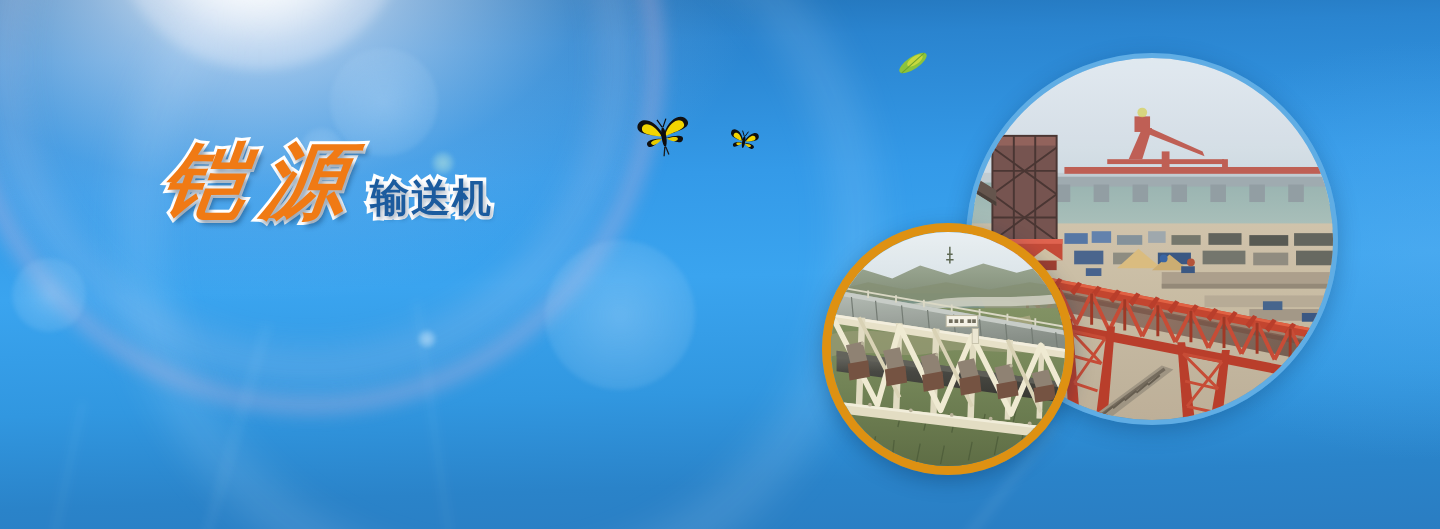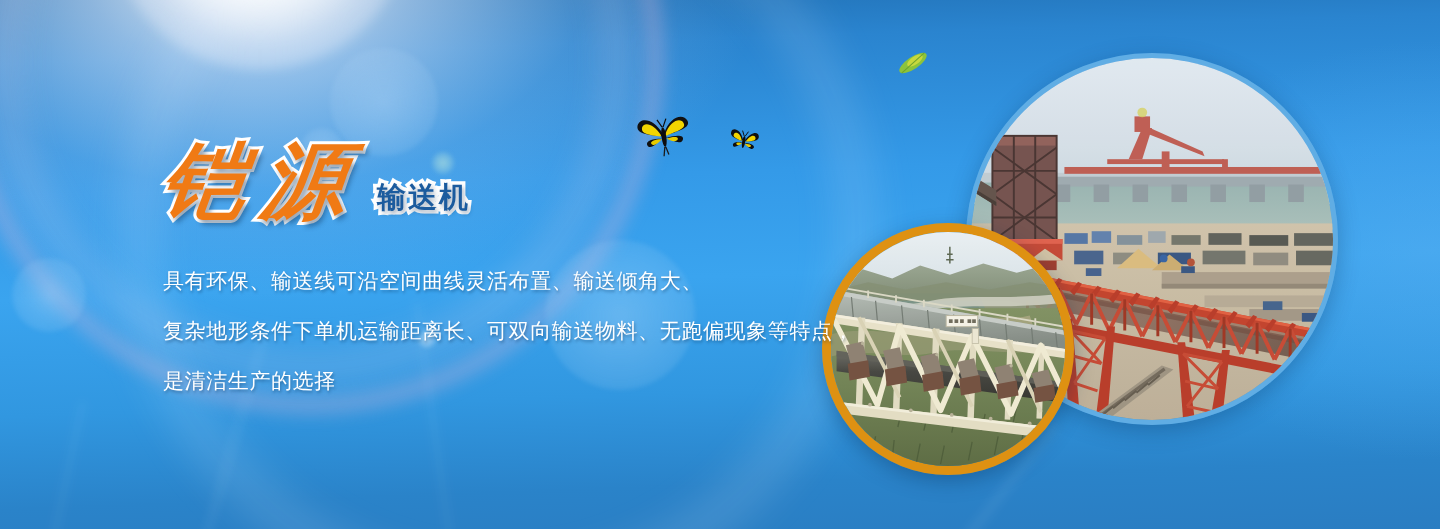--- a/index.html
+++ b/index.html
@@ -76,24 +76,24 @@
     font-style:italic;
     color:#F07A14;
     letter-spacing:16px;
     -webkit-text-stroke:6px #ffffff;
     paint-order:stroke fill;
     text-shadow:4px 5px 5px rgba(12,48,86,0.42);
     white-space:nowrap;
     transform:skewX(-7deg);
   }
   .title-sub {
-    font-size:29px; line-height:39px; font-weight:bold;
+    font-size:39px; line-height:39px; font-weight:bold;
     color:#1b5b9e;
     letter-spacing:2px;
-    margin-left:15px; margin-bottom:7px;
+    margin-left:8px; margin-bottom:7px;
     -webkit-text-stroke:7px #ffffff;
     paint-order:stroke fill;
     text-shadow:2px 3px 4px rgba(12,48,86,0.38);
     white-space:nowrap;
   }
 
   
   .desc {
     position:absolute; left:163px; top:256px;
     width:800px;
@@ -510,19 +510,14 @@
     </div>
   </div>
 
   <div class="title-block">
     <div class="title-row">
       <span class="title-main">铠源</span>
       <span class="title-sub">输送机</span>
     </div>
   </div>
 
-  <div class="desc">
-    <div class="line">具有环保、输送线可沿空间曲线灵活布置、输送倾角大、</div>
-    <div class="line">复杂地形条件下单机运输距离长、可双向输送物料、无跑偏现象等特点，</div>
-    <div class="line">是清洁生产的选择</div>
-  </div>
 
 </div>
 
 </body></html>

